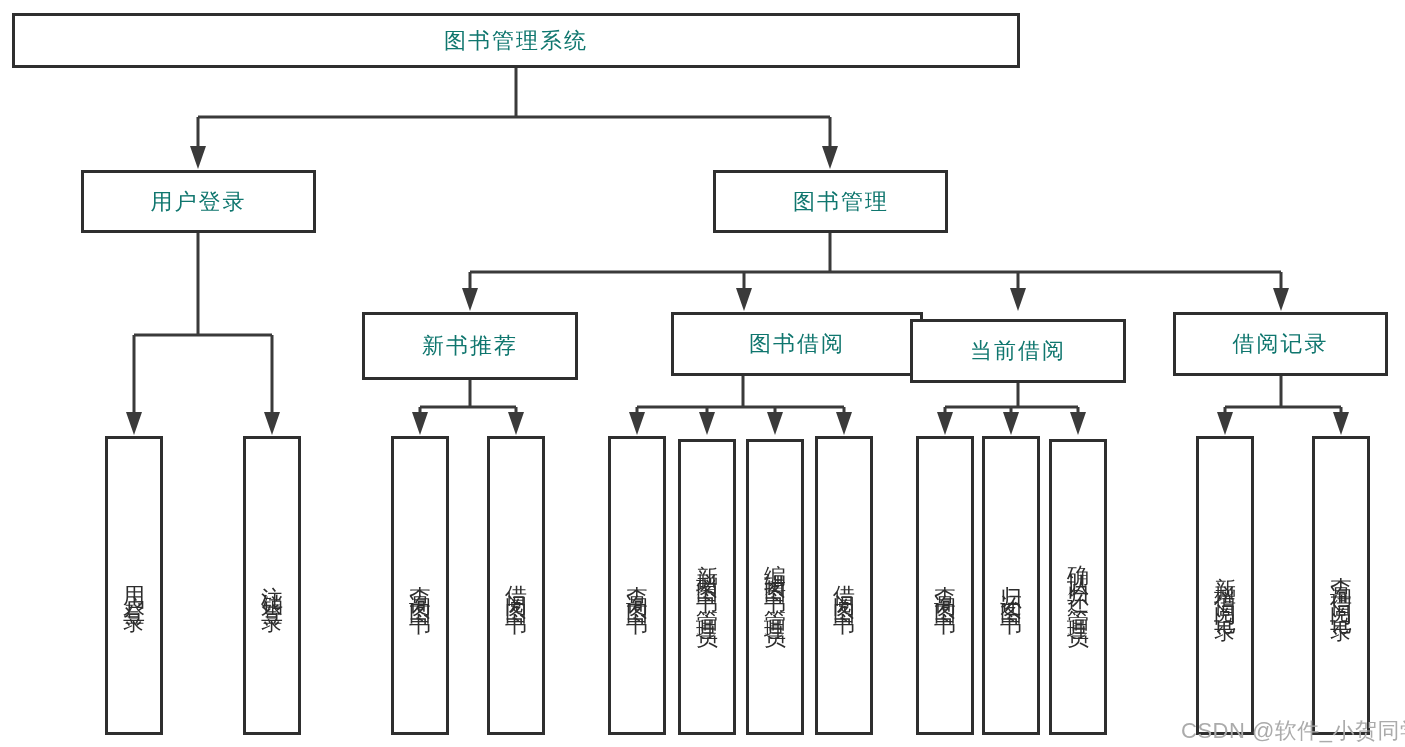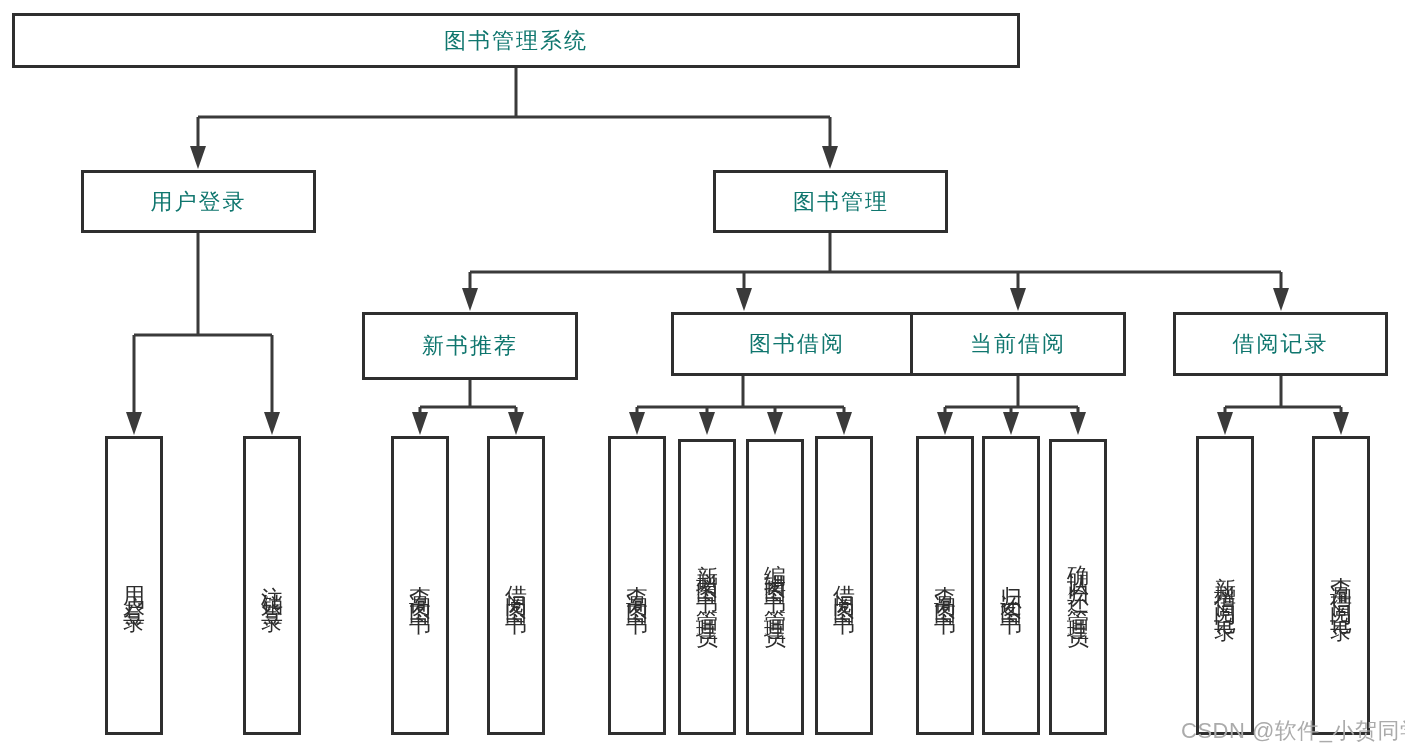--- a/index.html
+++ b/index.html
@@ -115,21 +115,21 @@
   <div class="box" style="left:713px; top:170px; width:235px; height:63px;padding-left:21px;">
     <span class="htext">图书管理</span>
   </div>
 
   <div class="box" style="left:362px; top:312px; width:216px; height:68px;">
     <span class="htext">新书推荐</span>
   </div>
   <div class="box" style="left:635px; top:312px; width:252px; height:64px;margin-left:36px;">
     <span class="htext">图书借阅</span>
   </div>
-  <div class="box" style="left:910px; top:312px; width:216px; height:64px;">
+  <div class="box" style="left:910px; top:319px; width:216px; height:64px;">
     <span class="htext">当前借阅</span>
   </div>
   <div class="box" style="left:1173px; top:312px; width:215px; height:64px;">
     <span class="htext">借阅记录</span>
   </div>
 
   <div class="box" style="left:105px; top:436px; width:58px; height:299px;">
     <span class="vtext">用户登录</span>
   </div>
   <div class="box" style="left:243px; top:436px; width:58px; height:299px;">

